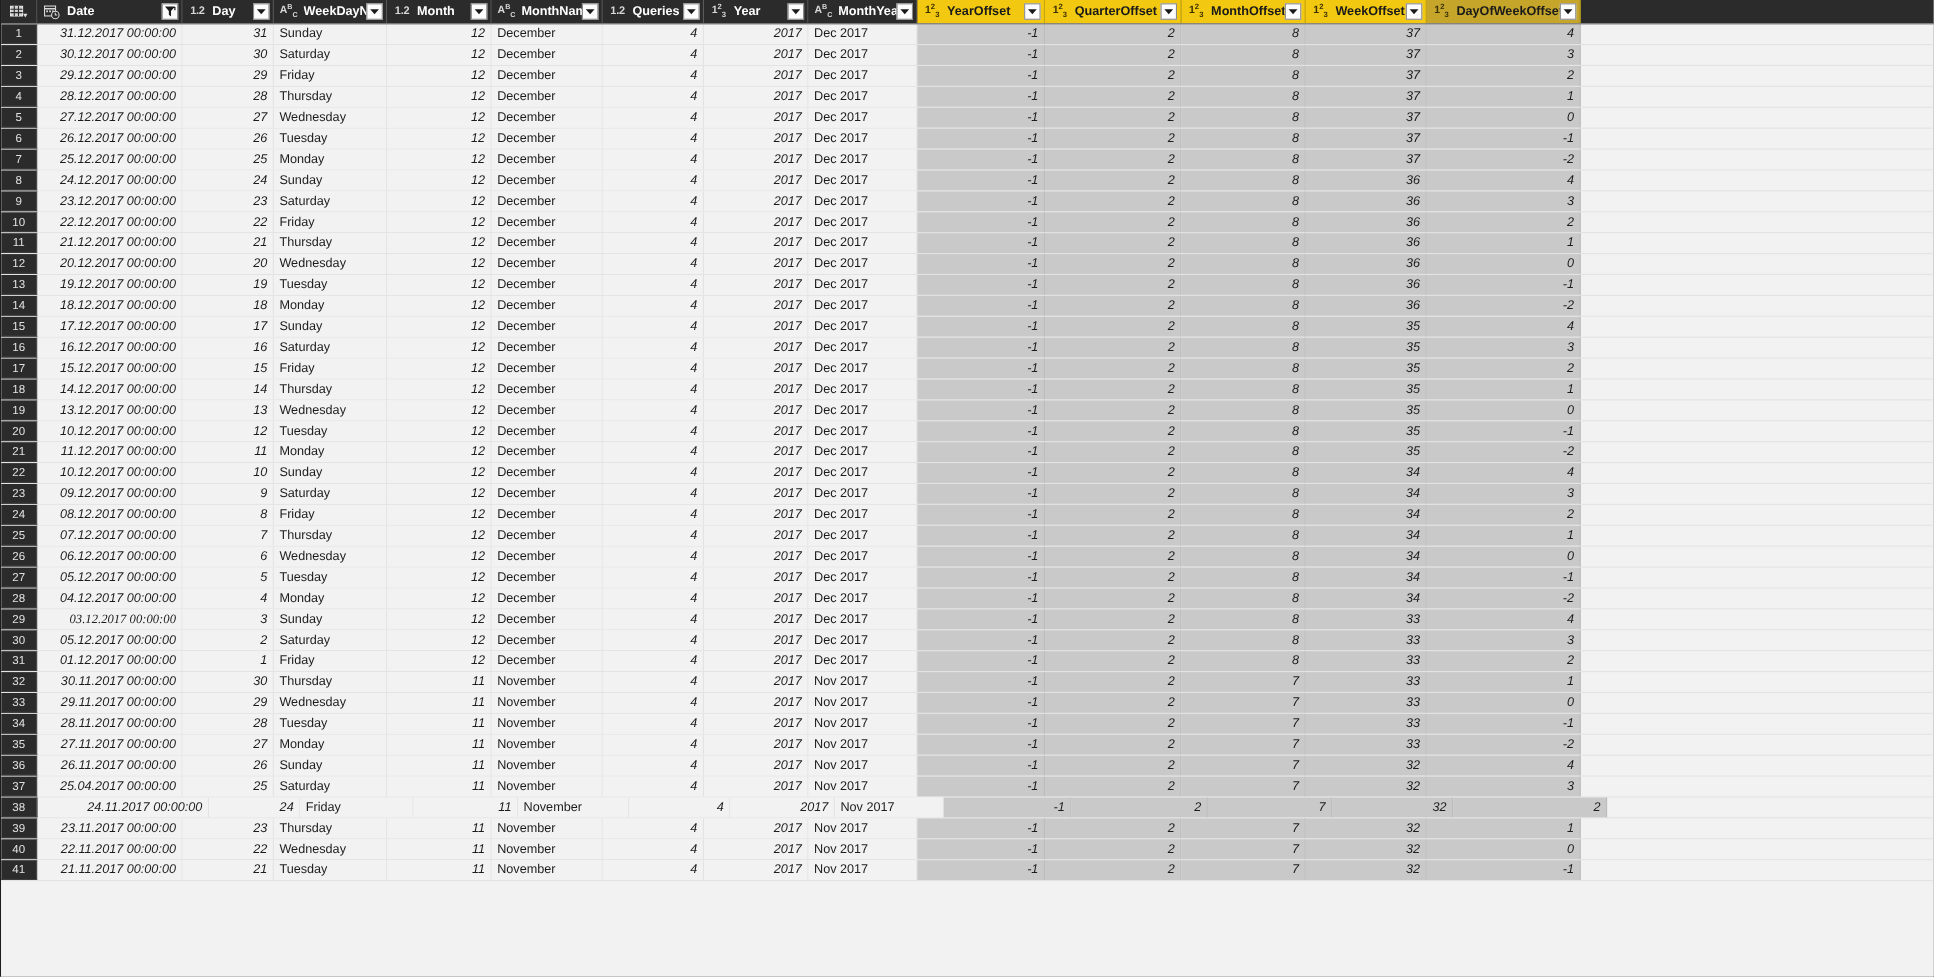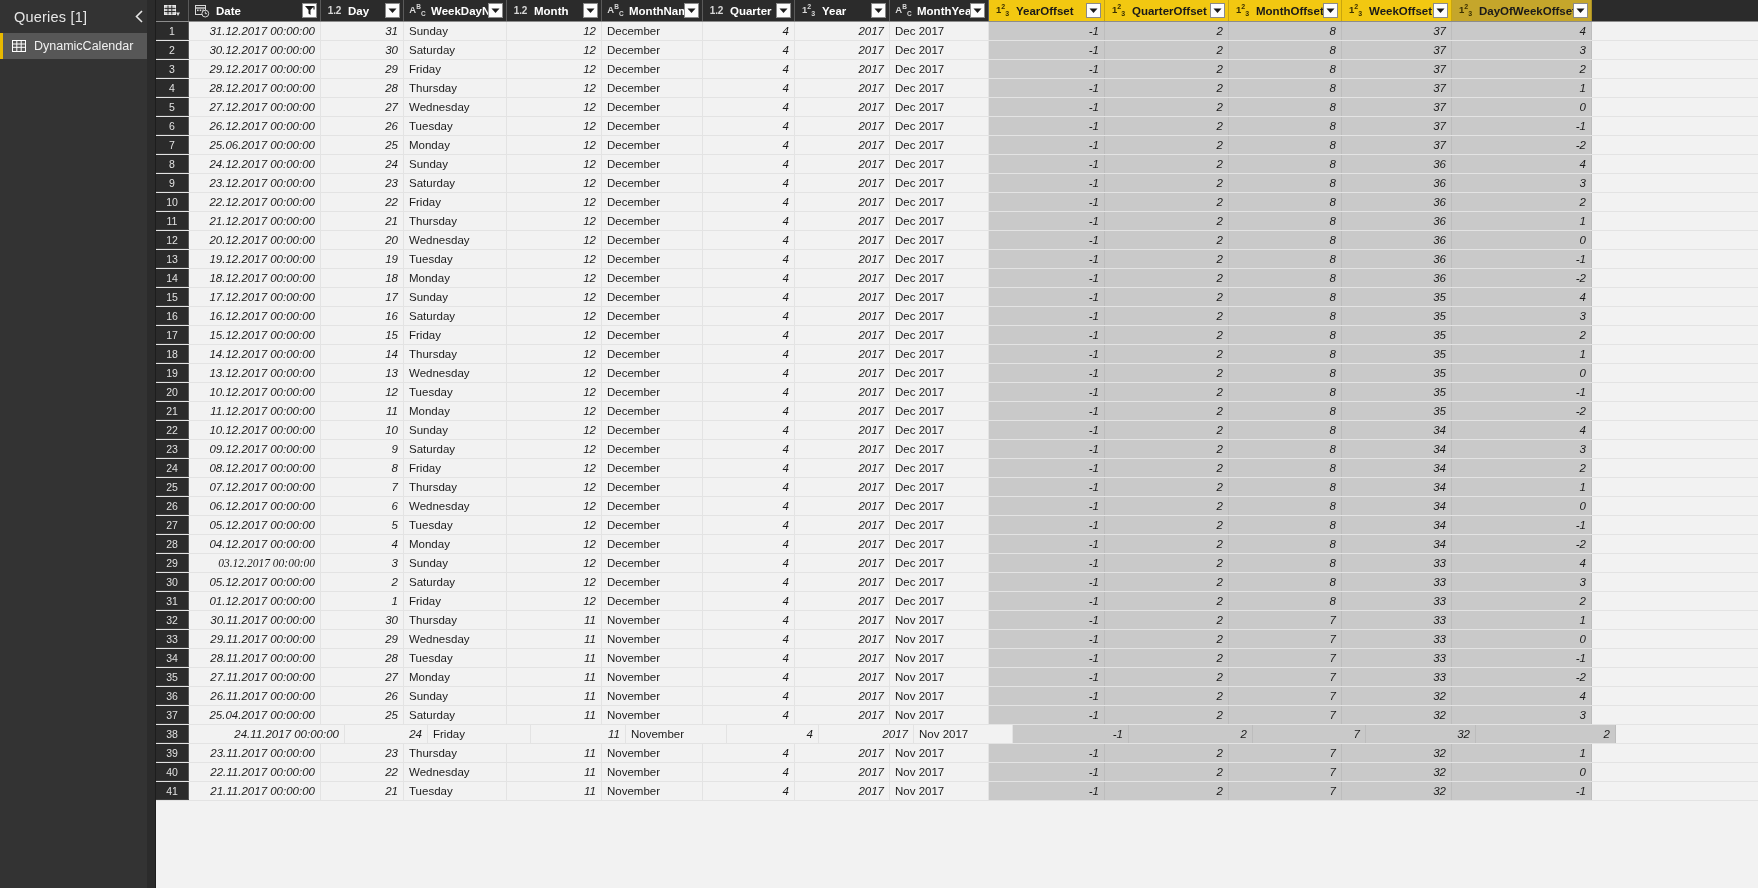--- a/index.html
+++ b/index.html
@@ -166,45 +166,20 @@
   }
   .cell.num { justify-content: flex-end; font-style: italic; }
   .cell.txt { justify-content: flex-start; }
   .cell.hlcol { background: #c9c9c9; border-right: 1px solid #bdbdbd; }
 </style>
 </head>
 <body>
 
 <div id="app">
 
-  <div id="sidebar">
-    <div class="queries-header">
-      <span class="queries-title">Queries [1]</span>
-      <span class="collapse-btn">
-        <svg width="9" height="13" viewBox="0 0 9 13">
-          <polyline points="7,1 1.5,6.5 7,12" fill="none" stroke="#e6e6e6" stroke-width="1.6"></polyline>
-        </svg>
-      </span>
-    </div>
-
-    <div class="query-item">
-      <span class="qicon">
-        <svg width="14" height="14" viewBox="0 0 14 14">
-          <rect x="0.5" y="1.5" width="13" height="11" fill="none" stroke="#ffffff" stroke-width="1"></rect>
-          <line x1="0.5" y1="5" x2="13.5" y2="5" stroke="#ffffff" stroke-width="1"></line>
-          <line x1="0.5" y1="8.3" x2="13.5" y2="8.3" stroke="#ffffff" stroke-width="1"></line>
-          <line x1="4.8" y1="1.5" x2="4.8" y2="12.5" stroke="#ffffff" stroke-width="1"></line>
-          <line x1="9.2" y1="1.5" x2="9.2" y2="12.5" stroke="#ffffff" stroke-width="1"></line>
-        </svg>
-      </span>
-      <span>DynamicCalendar</span>
-    </div>
-
-    <div class="sidebar-scroll-edge"></div>
-  </div>
 
   <div id="grid-wrap">
     <div id="grid">
       <div class="hdr-row" id="hdr-row">
         <div class="hdr-corner">
           <svg width="16" height="12" viewBox="0 0 16 12">
             <rect x="0.5" y="0.5" width="11" height="9" fill="#cfcfcf" stroke="#e8e8e8" stroke-width="1"></rect>
             <line x1="0.5" y1="3.4" x2="11.5" y2="3.4" stroke="#2b2b2b" stroke-width="1"></line>
             <line x1="0.5" y1="6.5" x2="11.5" y2="6.5" stroke="#2b2b2b" stroke-width="1"></line>
             <line x1="4" y1="0.5" x2="4" y2="9.5" stroke="#2b2b2b" stroke-width="1"></line>
@@ -274,21 +249,21 @@
             <span class="hdr-drop">
               <svg width="9" height="7" viewBox="0 0 9 7">
                 <polygon points="0.5,1.5 8.5,1.5 4.5,6" fill="#1a1a1a"></polygon>
               </svg>
             </span>
           </div>
           <div class="hdr-cell" style="width: 92px; min-width: 92px;">
             <span class="hdr-type">
               <span class="t12">1.2</span>
             </span>
-            <span class="hdr-label">Quarter</span>
+            <span class="hdr-label">Queries</span>
             <span class="hdr-drop">
               <svg width="9" height="7" viewBox="0 0 9 7">
                 <polygon points="0.5,1.5 8.5,1.5 4.5,6" fill="#1a1a1a"></polygon>
               </svg>
             </span>
           </div>
           <div class="hdr-cell" style="width: 95px; min-width: 95px;">
             <span class="hdr-type">
               <span class="t123">1<sup>2</sup><sub>3</sub></span>
             </span>
@@ -460,21 +435,21 @@
             <div class="cell num" style="width: 95px; min-width: 95px;">2017</div>
             <div class="cell txt" style="width: 99px; min-width: 99px;">Dec 2017</div>
             <div class="cell num hlcol" style="width: 116px; min-width: 116px;">-1</div>
             <div class="cell num hlcol" style="width: 124px; min-width: 124px;">2</div>
             <div class="cell num hlcol" style="width: 113px; min-width: 113px;">8</div>
             <div class="cell num hlcol" style="width: 110px; min-width: 110px;">37</div>
             <div class="cell num hlcol" style="width: 140px; min-width: 140px;">-1</div>
           </div>
           <div class="row">
             <div class="cell-num">7</div>
-            <div class="cell num" style="width: 132px; min-width: 132px;">25.06.2017 00:00:00</div>
+            <div class="cell num" style="width: 132px; min-width: 132px;">25.12.2017 00:00:00</div>
             <div class="cell num" style="width: 83px; min-width: 83px;">25</div>
             <div class="cell txt" style="width: 103px; min-width: 103px;">Monday</div>
             <div class="cell num" style="width: 95px; min-width: 95px;">12</div>
             <div class="cell txt" style="width: 101px; min-width: 101px;">December</div>
             <div class="cell num" style="width: 92px; min-width: 92px;">4</div>
             <div class="cell num" style="width: 95px; min-width: 95px;">2017</div>
             <div class="cell txt" style="width: 99px; min-width: 99px;">Dec 2017</div>
             <div class="cell num hlcol" style="width: 116px; min-width: 116px;">-1</div>
             <div class="cell num hlcol" style="width: 124px; min-width: 124px;">2</div>
             <div class="cell num hlcol" style="width: 113px; min-width: 113px;">8</div>

